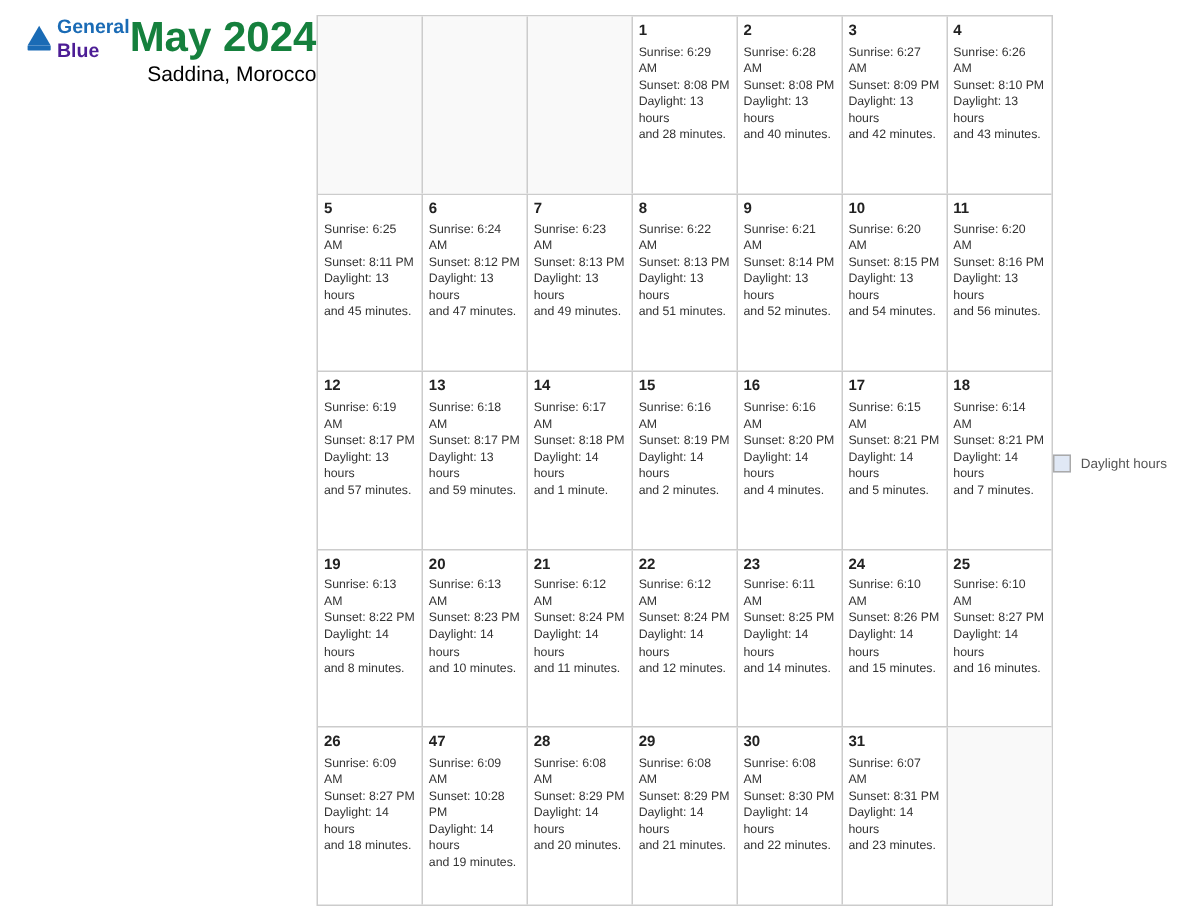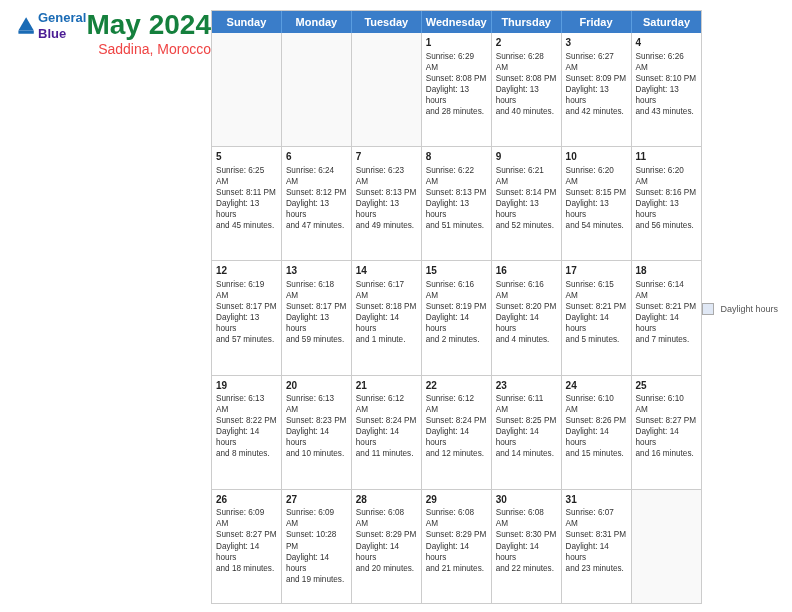--- a/index.html
+++ b/index.html
@@ -45,21 +45,21 @@
       text-align: right;
     }
     .main-title {
       font-size: 28px;
       font-weight: bold;
       color: #15803d;
       line-height: 1.1;
     }
     .subtitle {
       font-size: 14px;
-      color: #ef4444;
+      color: #000000;
     }
     .calendar {
       flex: 1;
       display: flex;
       flex-direction: column;
       border: 1px solid #ccc;
     }
     .cal-header-row {
       display: grid;
       grid-template-columns: repeat(7, 1fr);
@@ -135,29 +135,20 @@
         <div><span style="color:#4c1d95;">Blue</span></div>
       </div>
     </div>
     <div class="title-block">
       <div class="main-title">May 2024</div>
       <div class="subtitle">Saddina, Morocco</div>
     </div>
   </div>
 
   <div class="calendar">
-    <div class="cal-header-row">
-    <div class="cal-header-cell">Sunday</div>
-        <div class="cal-header-cell">Monday</div>
-        <div class="cal-header-cell">Tuesday</div>
-        <div class="cal-header-cell">Wednesday</div>
-        <div class="cal-header-cell">Thursday</div>
-        <div class="cal-header-cell">Friday</div>
-        <div class="cal-header-cell">Saturday</div>
-      </div>
     <div class="cal-body">
     <div class="cal-week">
           <div class="cal-cell empty"></div>
           <div class="cal-cell empty"></div>
           <div class="cal-cell empty"></div>
           <div class="cal-cell">
             <span class="day-num">1</span>
             <div>Sunrise: 6:29 AM</div>
             <div>Sunset: 8:08 PM</div>
             <div>Daylight: 13 hours</div>
@@ -340,21 +331,21 @@
         </div>
         <div class="cal-week">
           <div class="cal-cell">
             <span class="day-num">26</span>
             <div>Sunrise: 6:09 AM</div>
             <div>Sunset: 8:27 PM</div>
             <div>Daylight: 14 hours</div>
             <div>and 18 minutes.</div>
           </div>
           <div class="cal-cell">
-            <span class="day-num">27</span>
+            <span class="day-num">47</span>
             <div>Sunrise: 6:09 AM</div>
             <div>Sunset: 10:28 PM</div>
             <div>Daylight: 14 hours</div>
             <div>and 19 minutes.</div>
           </div>
           <div class="cal-cell">
             <span class="day-num">28</span>
             <div>Sunrise: 6:08 AM</div>
             <div>Sunset: 8:29 PM</div>
             <div>Daylight: 14 hours</div>

